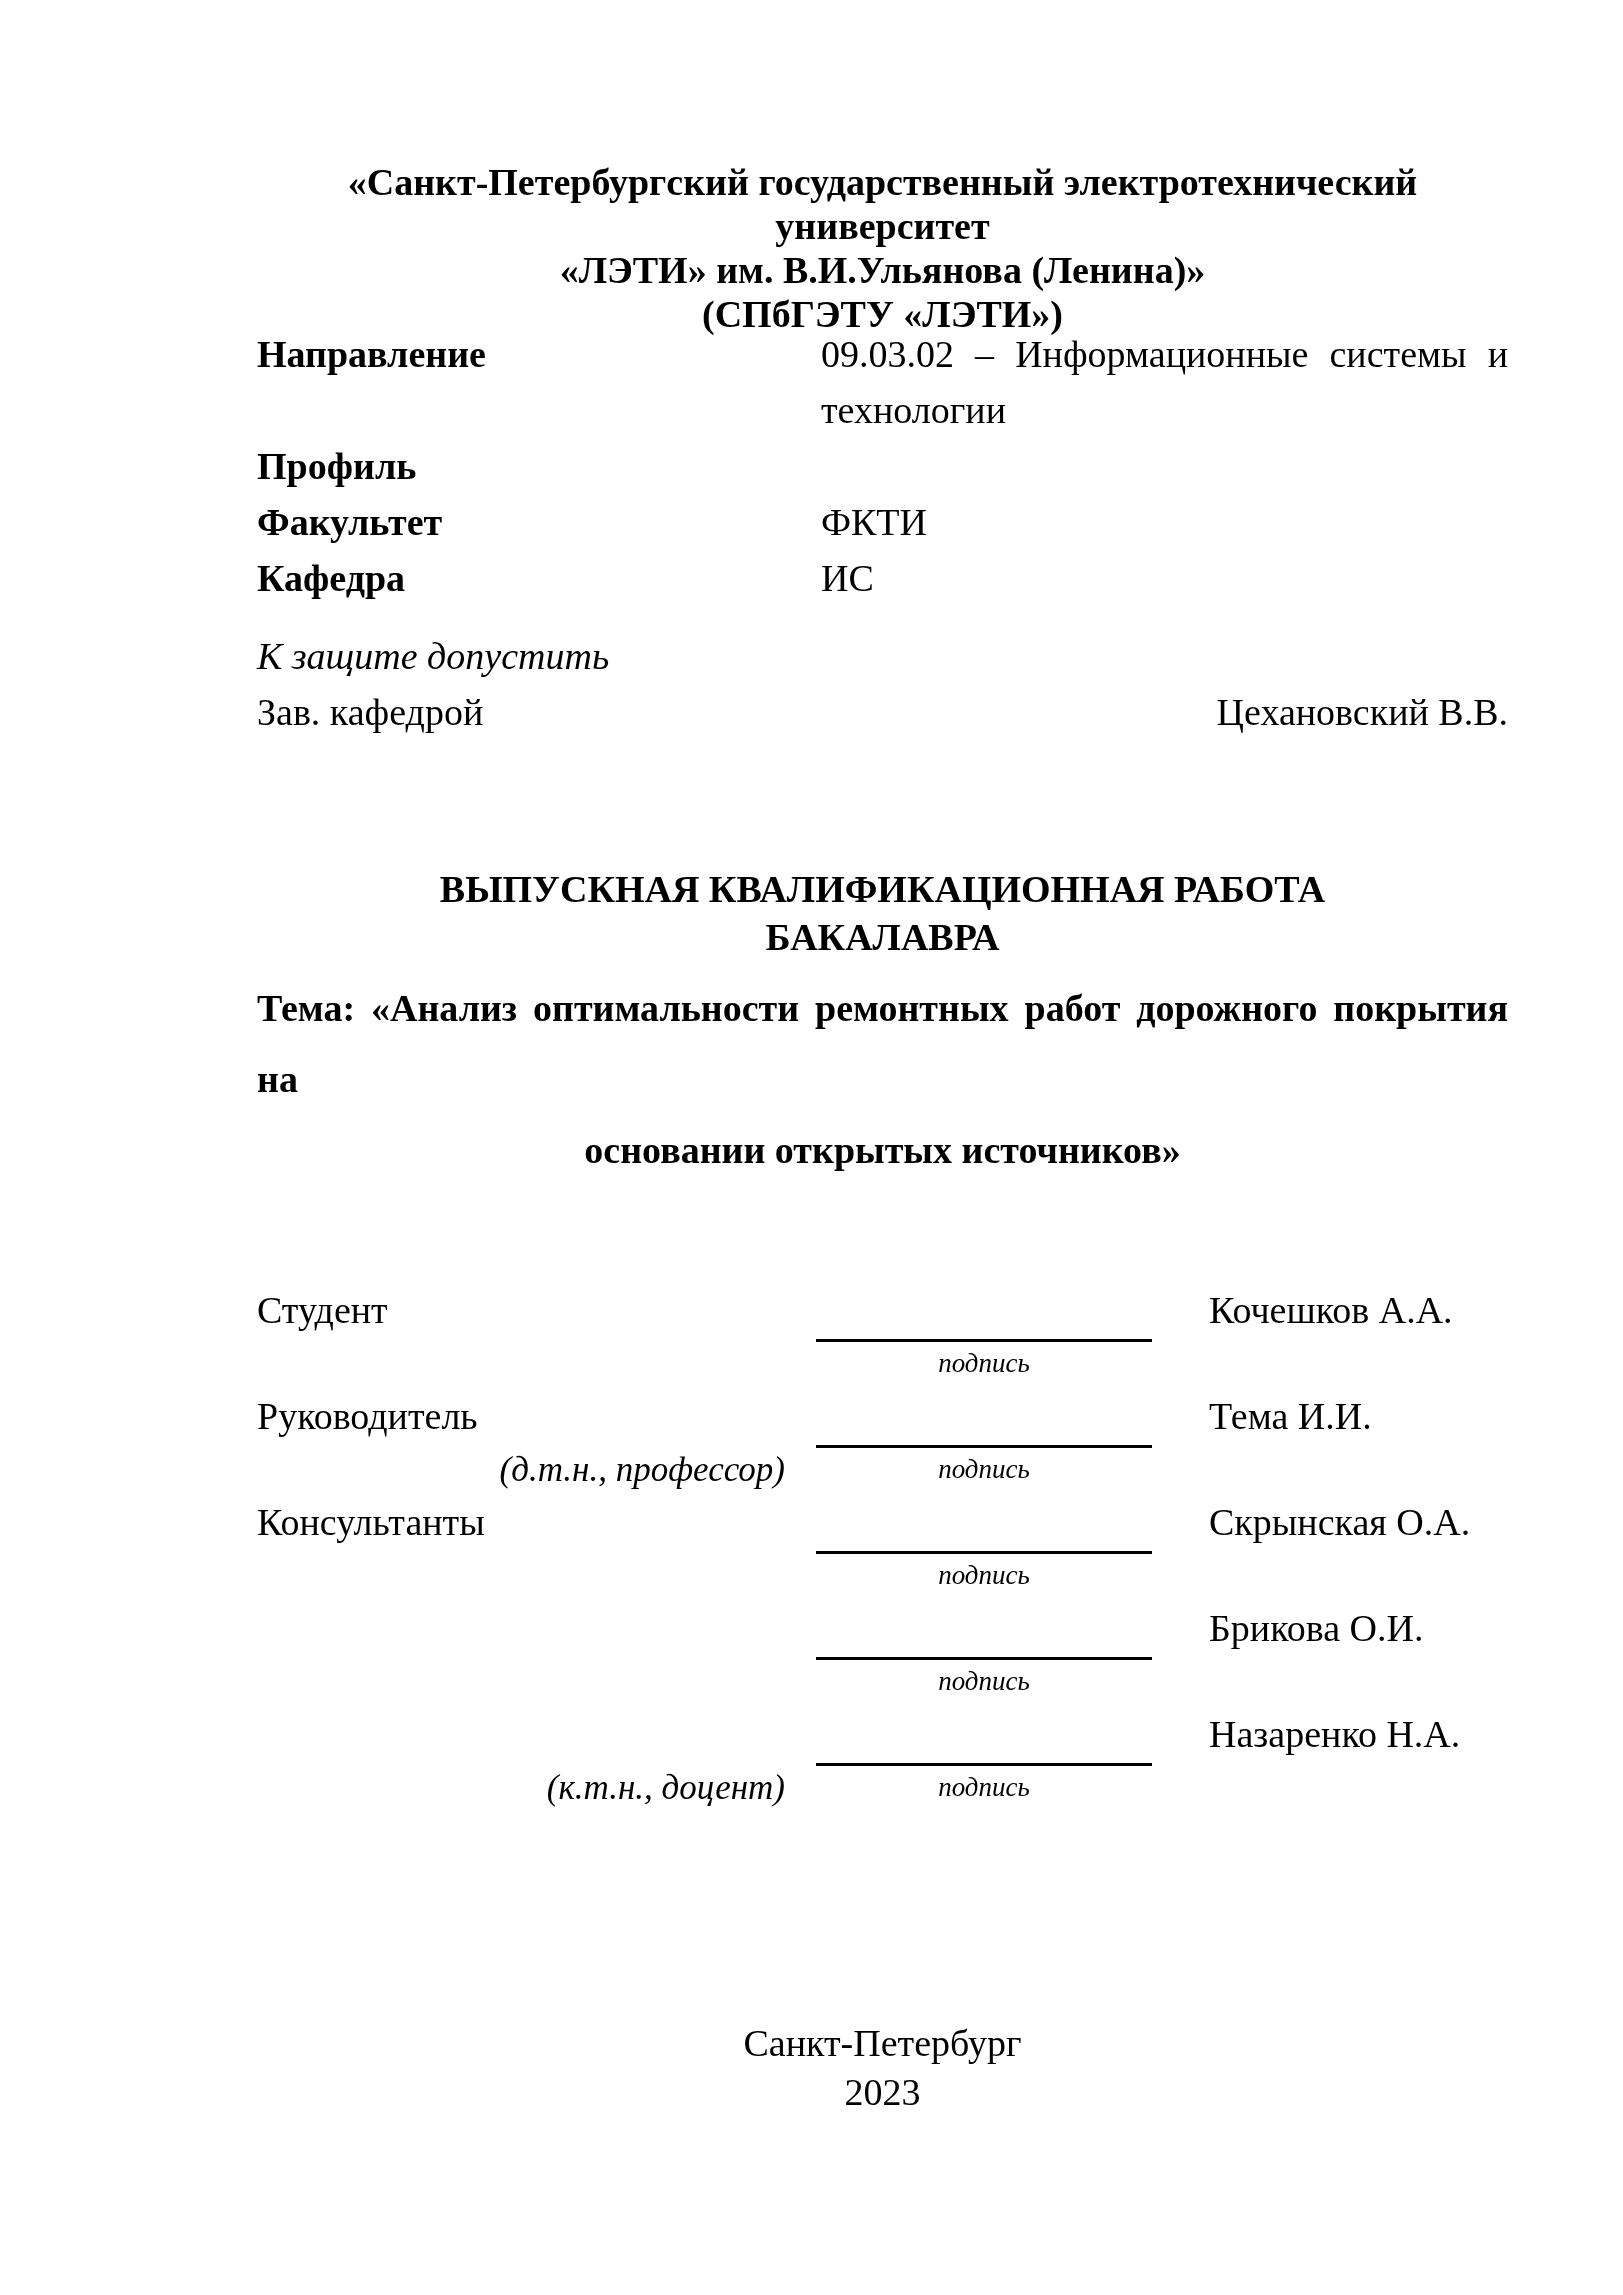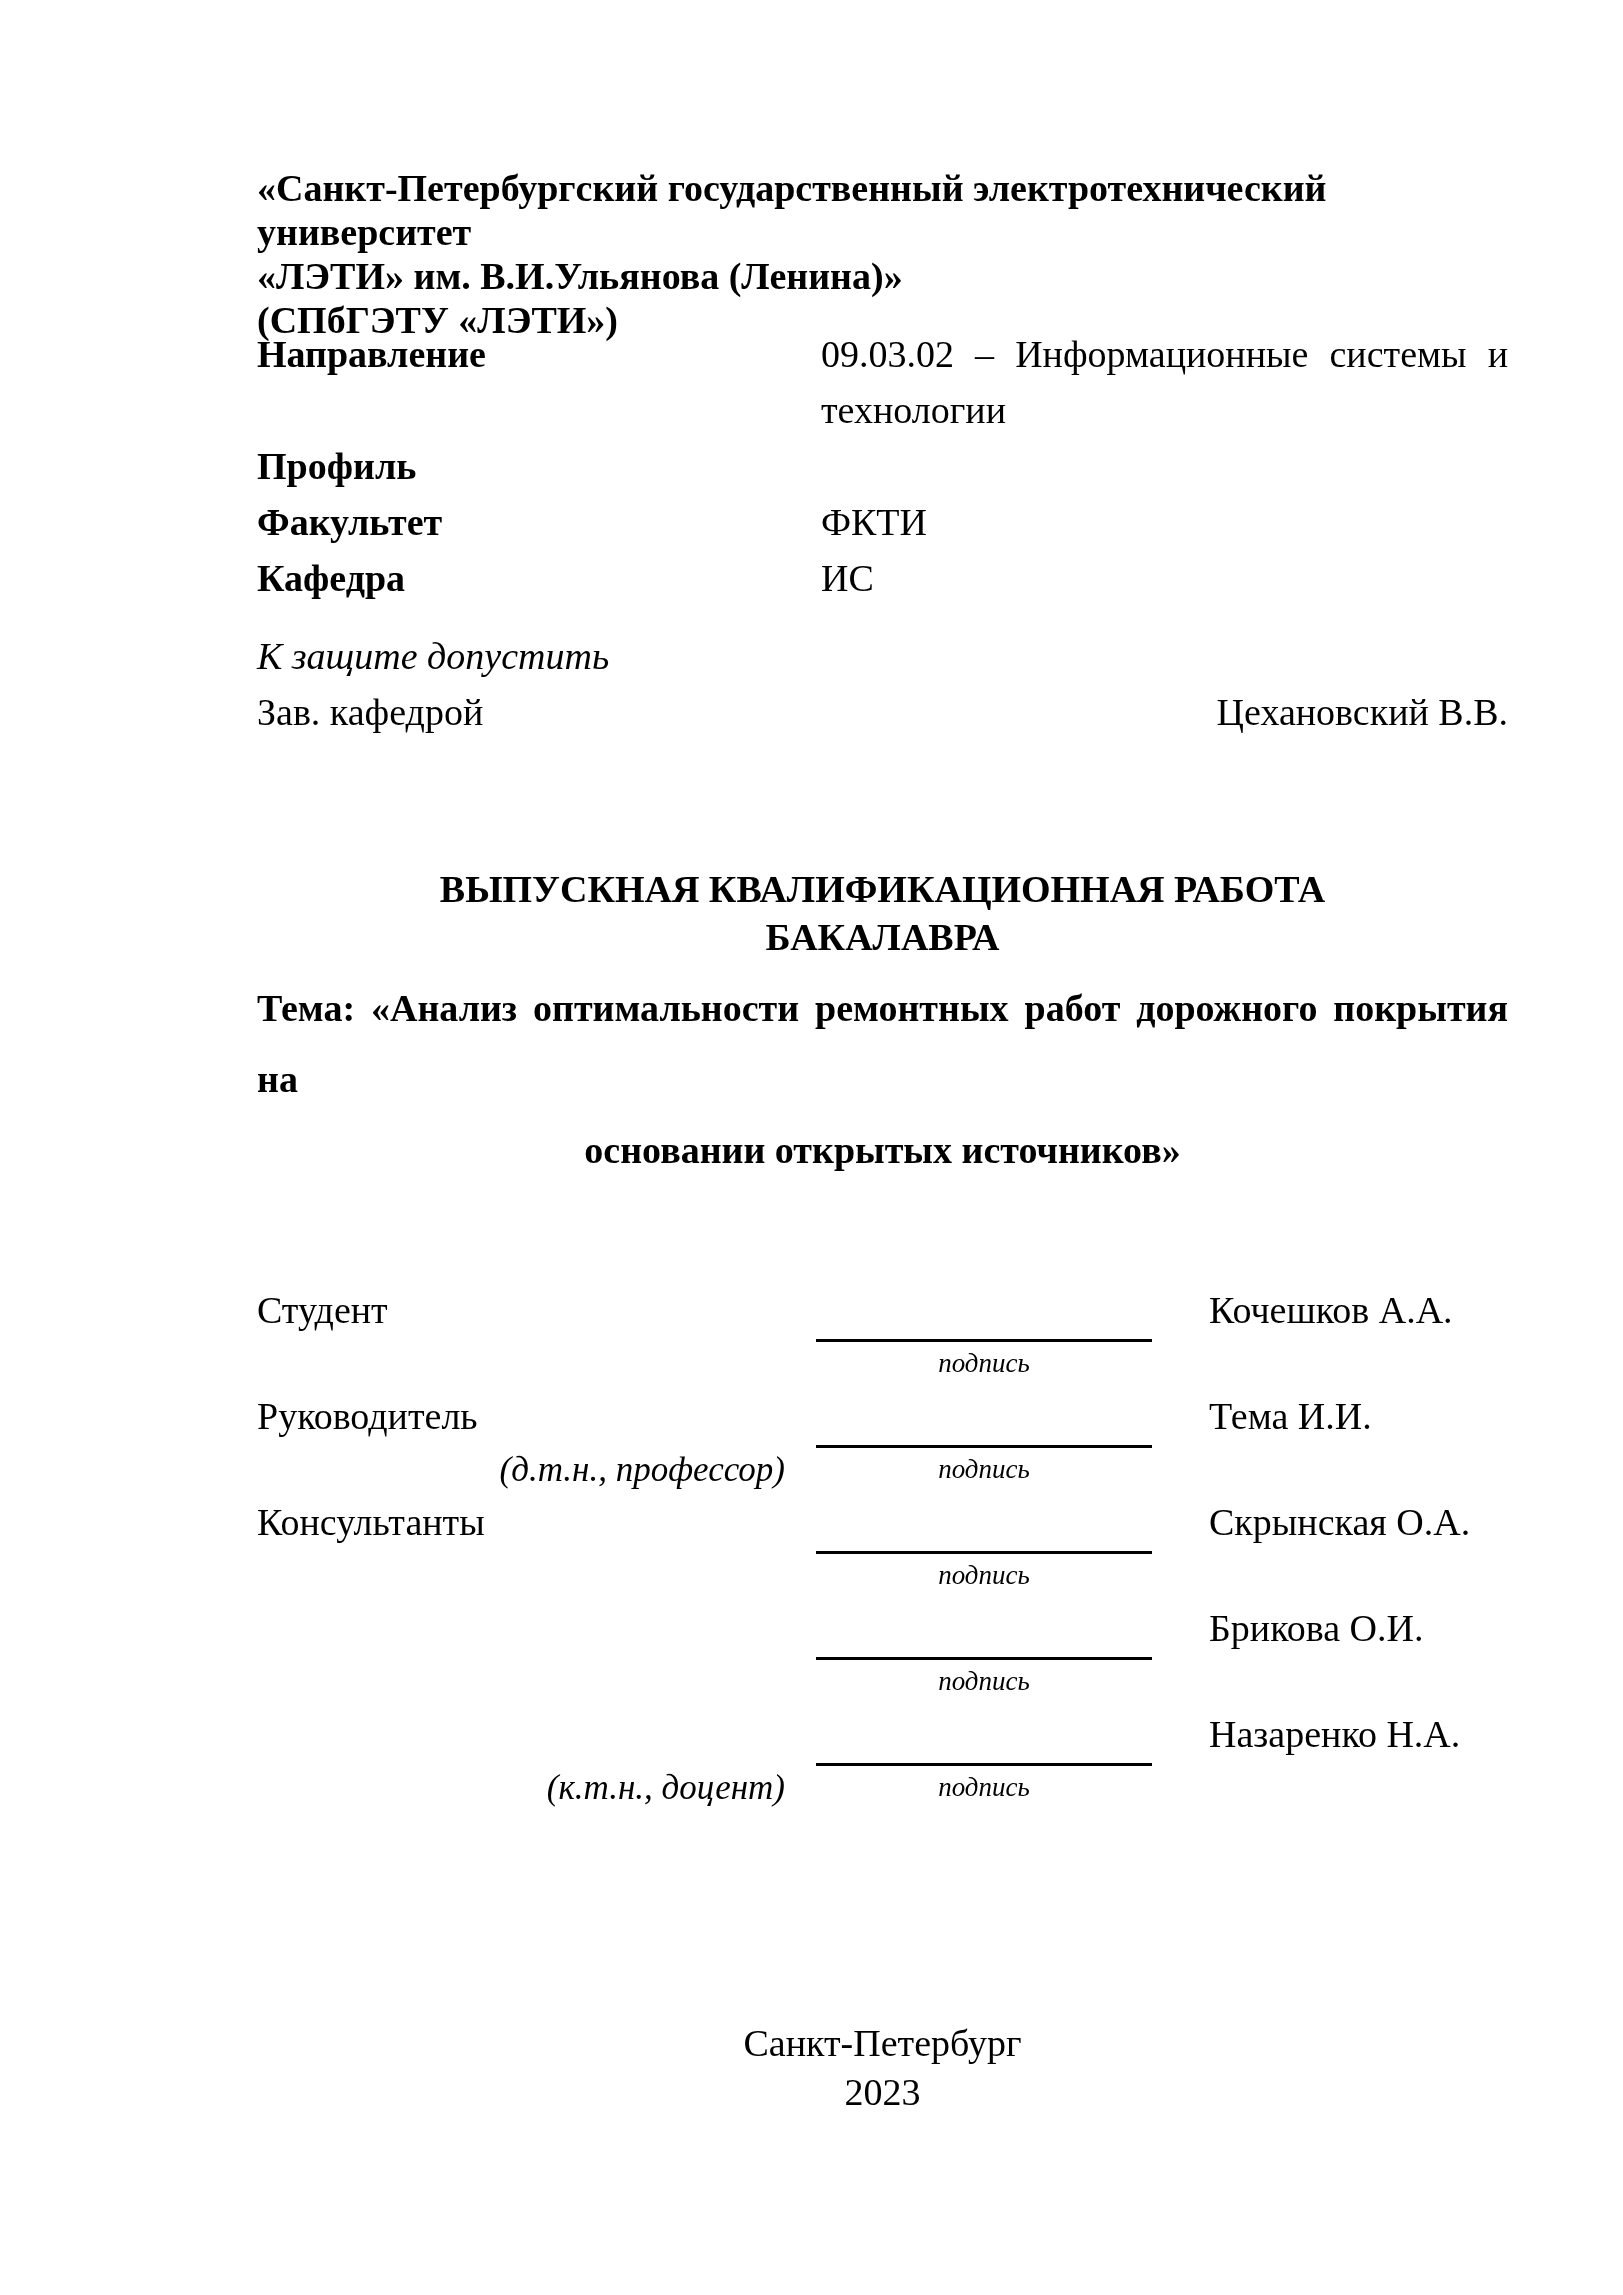--- a/index.html
+++ b/index.html
@@ -17,22 +17,22 @@
     font-size: 38px;
     overflow: hidden;
   }
   .content-abs {
     position: absolute;
     left: 257px;
     width: 1251px;
   }
   
   .uni-header {
-    top: 166px;
-    text-align: left;
+    top: 160px;
+    text-align: center;
     font-weight: bold;
     line-height: 44px;
   }
   
   .fields {
     top: 326px;
     line-height: 56px;
   }
   .frow { display: flex; }
   .flabel {

